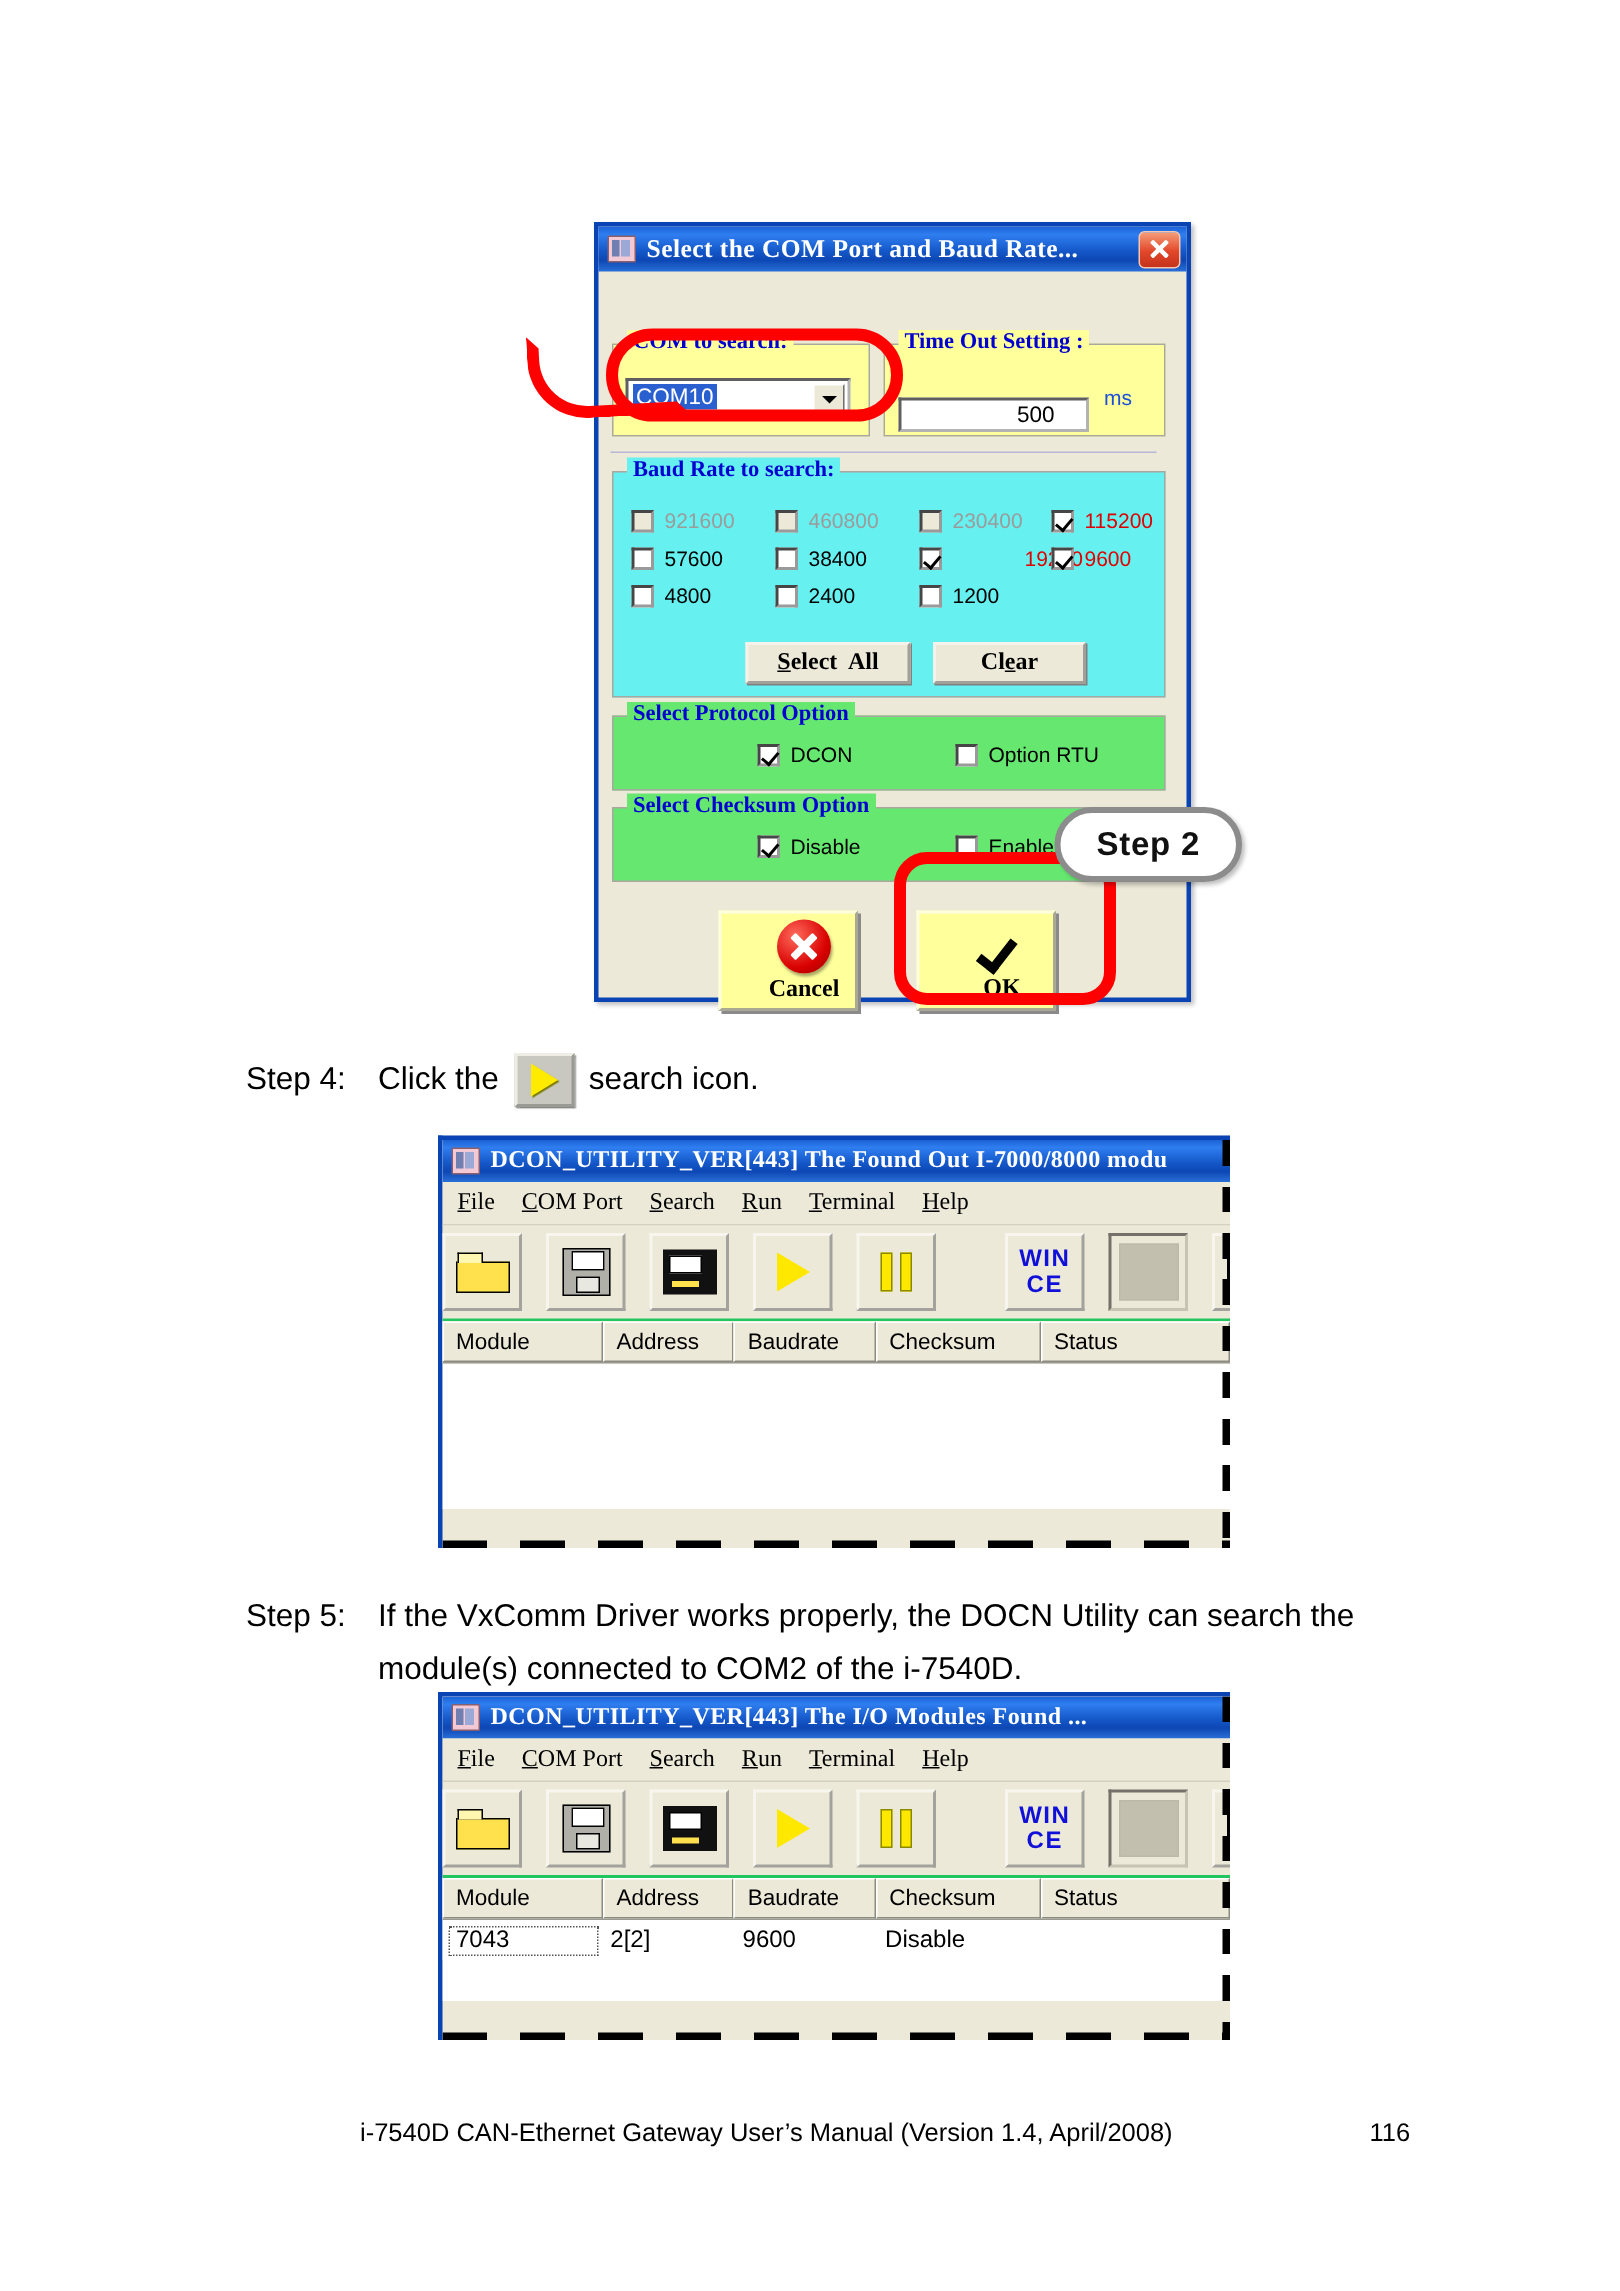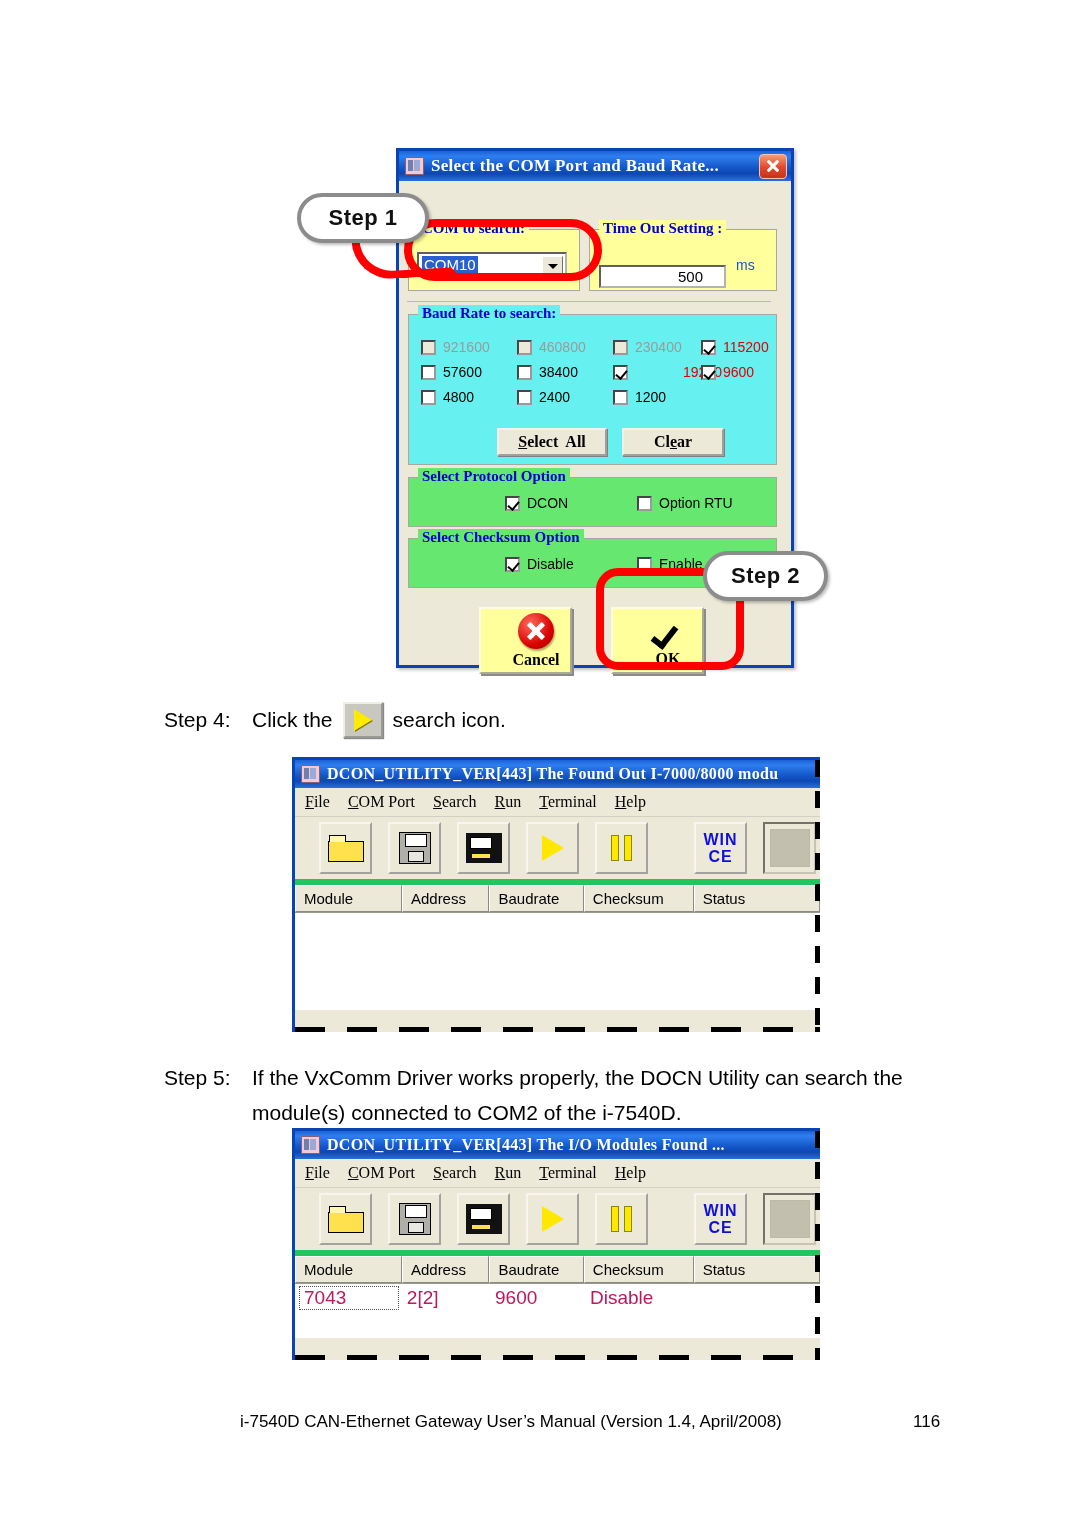--- a/index.html
+++ b/index.html
@@ -152,21 +152,21 @@
   }
 
   
   .callout{
     position:absolute;background:#fff;border:4px solid #8c8c8c;border-radius:30px;
     display:flex;align-items:center;justify-content:center;
     font-family:"Liberation Sans",sans-serif;font-weight:bold;font-size:22px;color:#111;
     box-shadow:2px 2px 3px rgba(0,0,0,.25);z-index:40;letter-spacing:.5px;
   }
   #callout-1{left:297px;top:193px;width:124px;height:42px;}
-  #callout-2{left:703px;top:551px;width:117px;height:42px;}
+  #callout-2{left:703px;top:538px;width:117px;height:42px;}
 
   .redring{
     position:absolute;border:8px solid #ff0000;border-radius:40px;z-index:35;
     background:transparent;
   }
   #ring-1{left:404px;top:219px;width:182px;height:46px;}
   #ring-2{left:596px;top:568px;width:132px;height:86px;border-radius:22px;}
   #ring-tail{
     position:absolute;left:352px;top:222px;width:90px;height:40px;
     border:8px solid #ff0000;border-top-color:transparent;border-right-color:transparent;
@@ -203,22 +203,22 @@
     border-right:0; border-bottom:0; overflow:hidden;
   }
   .dconwin .winbar{height:28px;font-size:16px;}
   .menubar{
     height:28px;display:flex;align-items:center;gap:18px;padding-left:10px;
     font-family:"Liberation Serif",serif;font-size:16px;color:#000;background:#ece9d8;
     border-bottom:1px solid #d4d0c0;
   }
   .menubar span u{text-decoration:underline;}
   .toolbar{
-    height:62px;display:flex;align-items:center;gap:16px;padding-left:24px;background:#ece9d8;
-    border-bottom:6px solid #22c55e;
+    height:62px;display:flex;align-items:center;gap:16px;padding-left:0;background:#ece9d8;
+    border-bottom:2px solid #22c55e;
   }
   .tbtn{
     width:53px;height:52px;background:#ece9d8;border:2px outset #f7f5ed;box-sizing:border-box;
     display:flex;align-items:center;justify-content:center;flex:none;
   }
   .tbtn.sunken{border:2px inset #c8c4b4;}
   .tgap{width:14px;flex:none;}
 
   .ic-folder{width:36px;height:27px;position:relative;}
   .ic-folder:before{content:"";position:absolute;left:0;bottom:0;width:36px;height:21px;background:#ffe14d;border:1px solid #000;box-sizing:border-box;}
@@ -252,21 +252,21 @@
 
   .listview{background:#fff;position:relative;}
   .lv-head{display:flex;height:27px;background:#ece9d8;border-bottom:1px solid #9a9a90;}
   .lv-head div{
     border:1px solid #fff;border-right-color:#8b8b82;border-bottom-color:#8b8b82;
     box-sizing:border-box;background:#ece9d8;
     display:flex;align-items:center;padding-left:8px;
     font-size:15px;color:#000;font-family:"Liberation Sans",sans-serif;
   }
   .lv-row{display:flex;height:27px;align-items:center;background:#fff;}
-  .lv-row div{font-size:19px;color:#be185d;display:flex;align-items:center;padding-left:8px;box-sizing:border-box;}
+  .lv-row div{font-size:16px;color:#000000;display:flex;align-items:center;padding-left:8px;box-sizing:border-box;}
   .lv-row div:first-child{border:1px dotted #555;margin-left:4px;padding-left:4px;}
   .c0{width:110px;} .c1{width:90px;} .c2{width:97px;} .c3{width:113px;} .c4{width:130px;}
 
   
   .dashR{position:absolute;top:0;right:0;width:5px;height:100%;
     background:repeating-linear-gradient(to bottom,#000 0 17px,transparent 17px 31px);}
   .dashB{position:absolute;left:0;bottom:0;height:5px;width:100%;
     background:repeating-linear-gradient(to right,#000 0 30px,transparent 30px 52px);}
 
   
@@ -398,21 +398,20 @@
       <div class="bigbtn" id="btn-ok">
         <span class="tickmark"></span>
         <span class="blabel">OK</span>
       </div>
 
     </div>
   </div>
 
   <div id="ring-tail"></div>
   <div class="redring" id="ring-1"></div>
-  <div class="callout" id="callout-1">Step 1</div>
 
   <div class="redring" id="ring-2"></div>
   <div class="callout" id="callout-2">Step 2</div>
 
   <div class="steprow" style="left:164px;top:702px;">
     <span class="steplabel">Step 4:</span>
     <span>Click the</span>
     <span class="play-icon">
         <i></i>
       </span>

